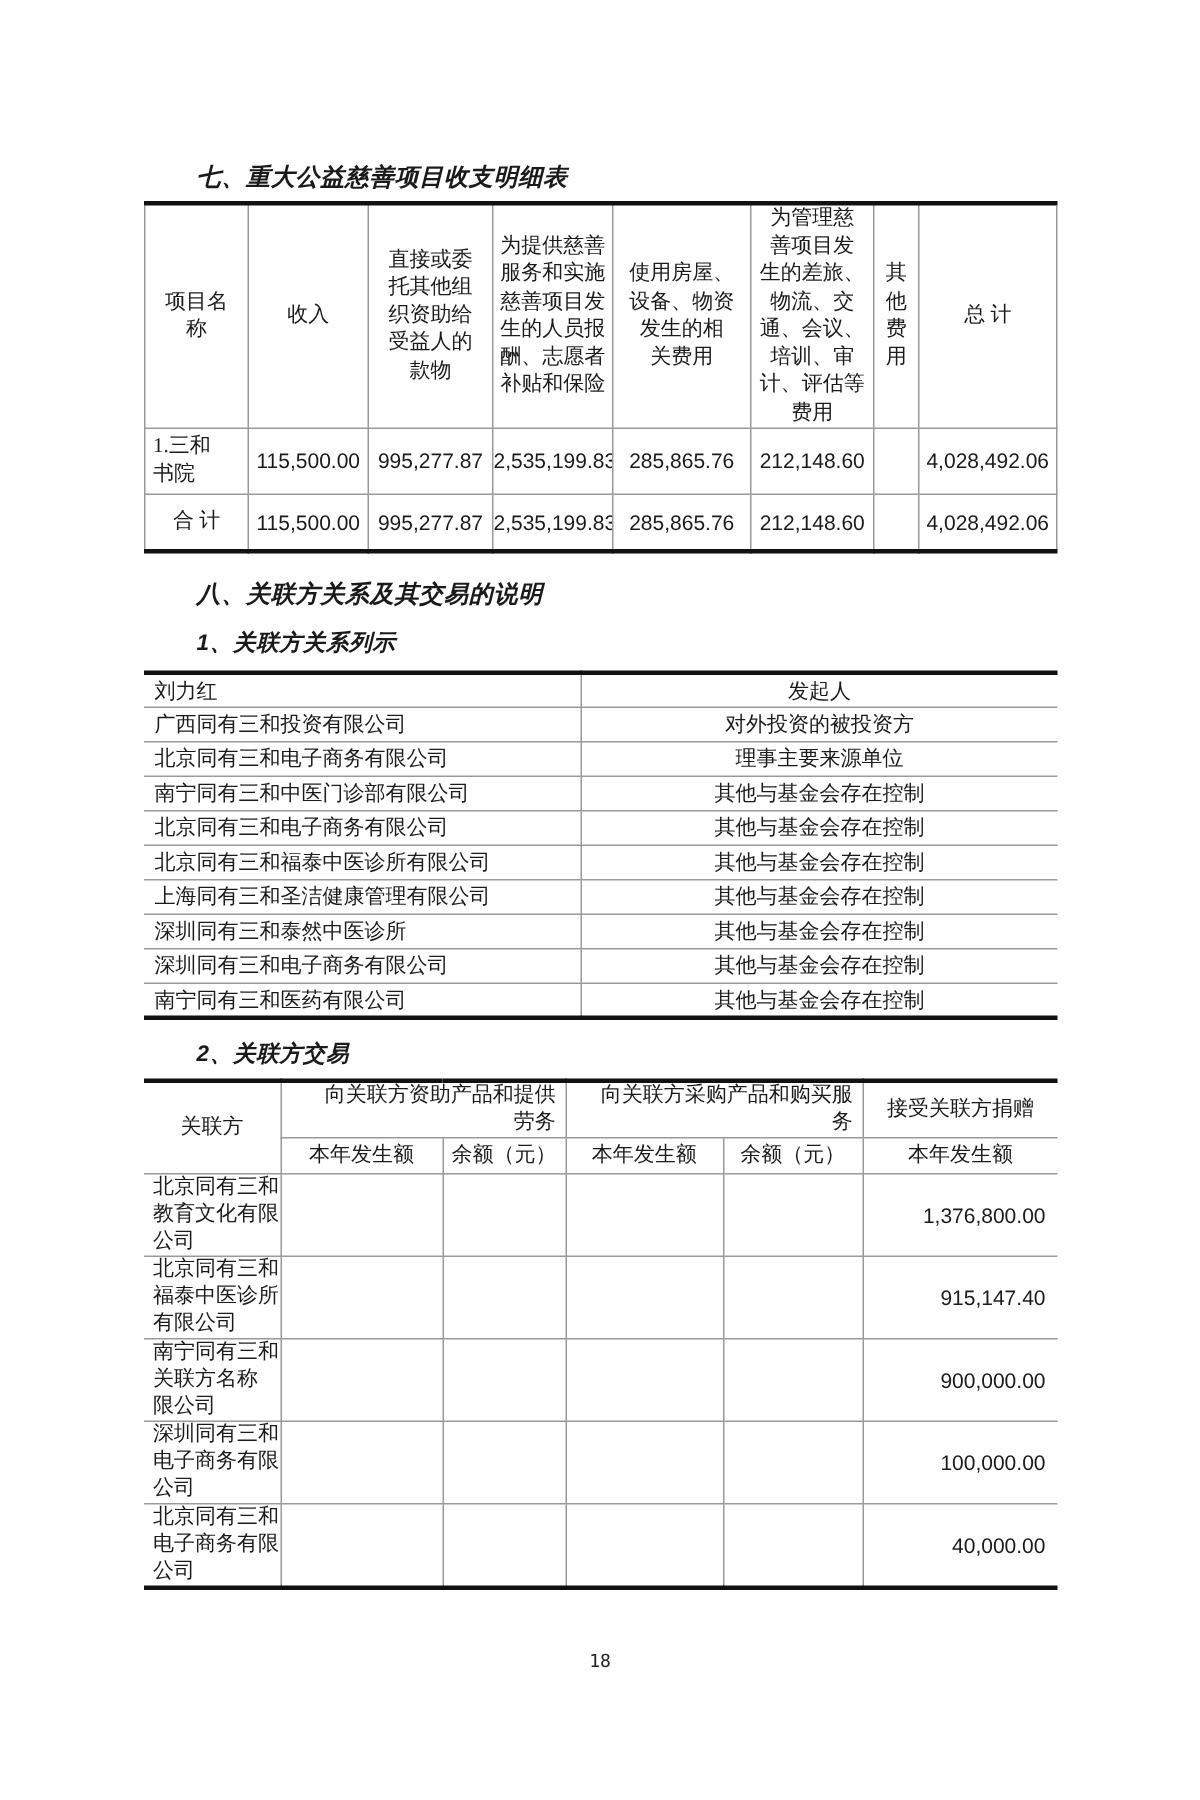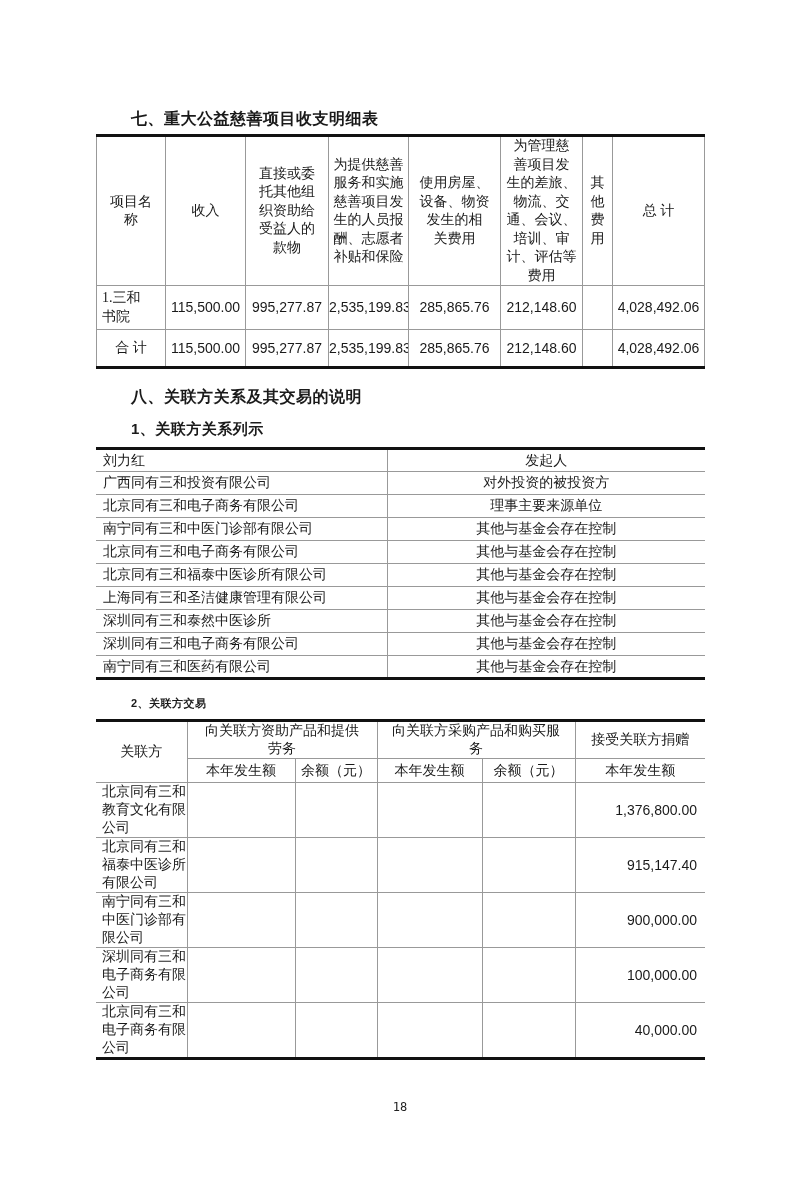--- a/index.html
+++ b/index.html
@@ -7,26 +7,26 @@
   .page {
     position:relative; width:800px; height:1200px; margin:0 auto;
     background:#ffffff; overflow:hidden;
     font-family:"Liberation Serif","DejaVu Serif",serif; color:#1a1a1a;
   }
   .content { position:absolute; left:96px; top:0; width:609px; }
 
   .sec-heading {
     font-family:"Liberation Sans","DejaVu Sans",sans-serif;
     font-weight:bold; font-size:16px; line-height:20px;
-    padding-left:35px; letter-spacing:0.5px;
+    padding-left:35px; letter-spacing:0.5px;font-style:italic;
   }
   .h7   { margin-top:109px; }
   .h8   { margin-top:18px; }
   .hsub { margin-top:12px; font-size:15px; }
-  .hsub2{ margin-top:13px; font-size:11px; }
+  .hsub2{ margin-top:13px; font-size:15px; }
 
   table { border-collapse:collapse; table-layout:fixed; }
   th, td { font-weight:normal; vertical-align:middle; overflow:hidden; }
   .pre { white-space:pre-line; }
   .num { font-family:"Liberation Sans","DejaVu Sans",sans-serif; font-size:13px; }
 
   
   .t1 { width:608px; margin-top:5px; border-top:3px solid #111; border-bottom:3px solid #111; }
   .t1 th, .t1 td { border:1px solid #999; font-size:14px; line-height:18.5px; text-align:center; }
   .t1 .hdr { height:148px; }
@@ -40,21 +40,21 @@
   .t2 th, .t2 td { font-size:14px; border-bottom:1px solid #999; }
   .t2 th { height:20px; text-align:center; }
   .t2 td { height:23px;margin-top:12px; }
   .t2 .c1 { border-right:1px solid #999; text-align:left; padding-left:7px; }
   .t2 .c2 { text-align:center; }
   .t2 tr:last-child td { border-bottom:none; }
 
   
   .t3 { width:609px; margin-top:6px; border-top:3px solid #111; border-bottom:3px solid #111; }
   .t3 th, .t3 td { border:1px solid #999; font-size:14px; line-height:18px; text-align:center; }
-  .t3 .gh { height:36px; text-align:center; padding:0 6px; vertical-align:middle; }
+  .t3 .gh { height:36px; text-align:right; padding:0 6px; vertical-align:middle; }
   .t3 .gh-c { text-align:center; }
   .t3 .sh { height:24px; }
   .t3 td { height:54px; }
   .t3 .party { text-align:left; padding-left:6px; border-left:none; }
   .t3 .bl0 { border-left:none; }
   .t3 .br0 { border-right:none; }
   .t3 .donation { text-align:right; padding-right:8px; border-right:none; }
 
   .pageno {
     position:absolute; top:1100px; left:0; width:800px; text-align:center;
@@ -233,21 +233,21 @@
 福泰中医诊所
 有限公司</td>
         <td></td>
         <td></td>
         <td></td>
         <td></td>
         <td class="donation num">915,147.40</td>
       </tr>
       <tr>
         <td class="party pre">南宁同有三和
-中医门诊部有
+关联方名称
 限公司</td>
         <td></td>
         <td></td>
         <td></td>
         <td></td>
         <td class="donation num">900,000.00</td>
       </tr>
       <tr>
         <td class="party pre">深圳同有三和
 电子商务有限

